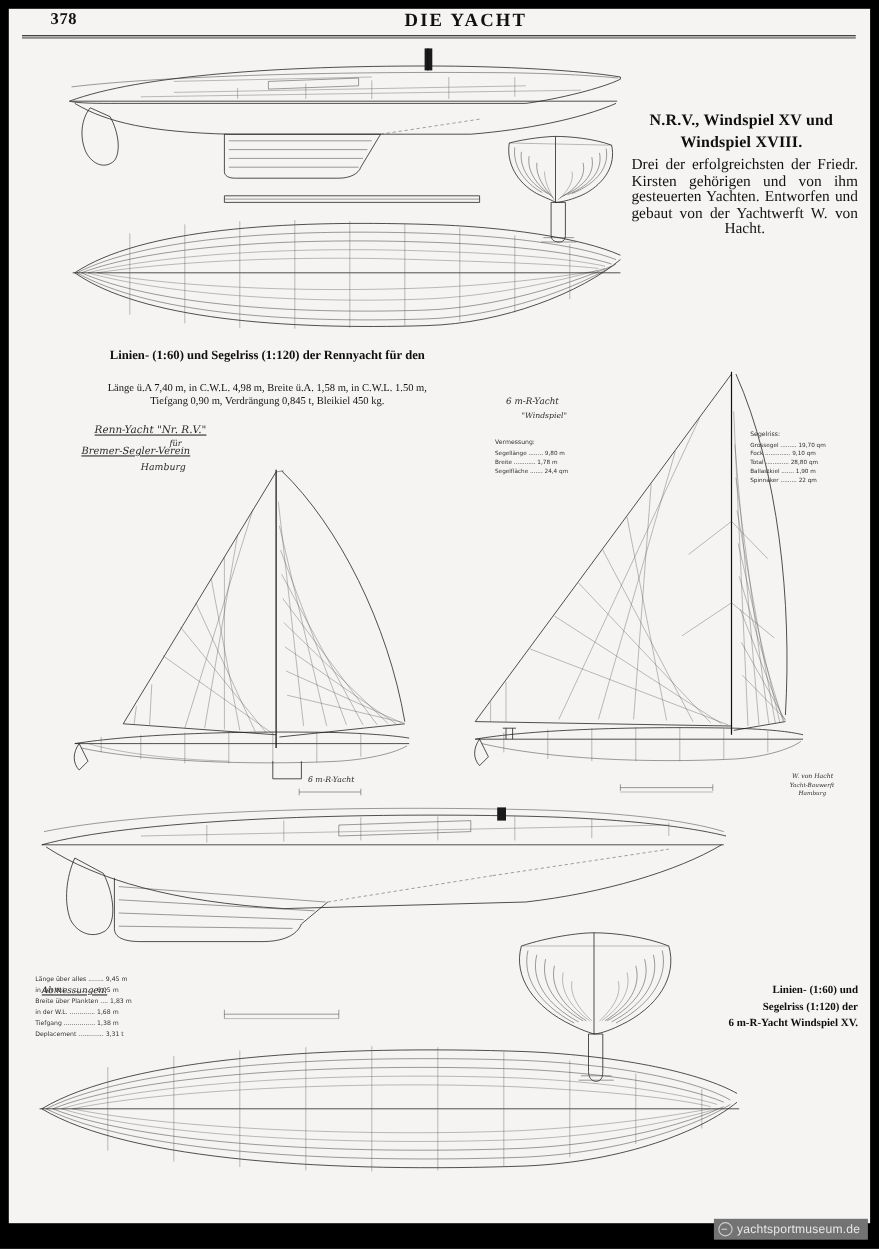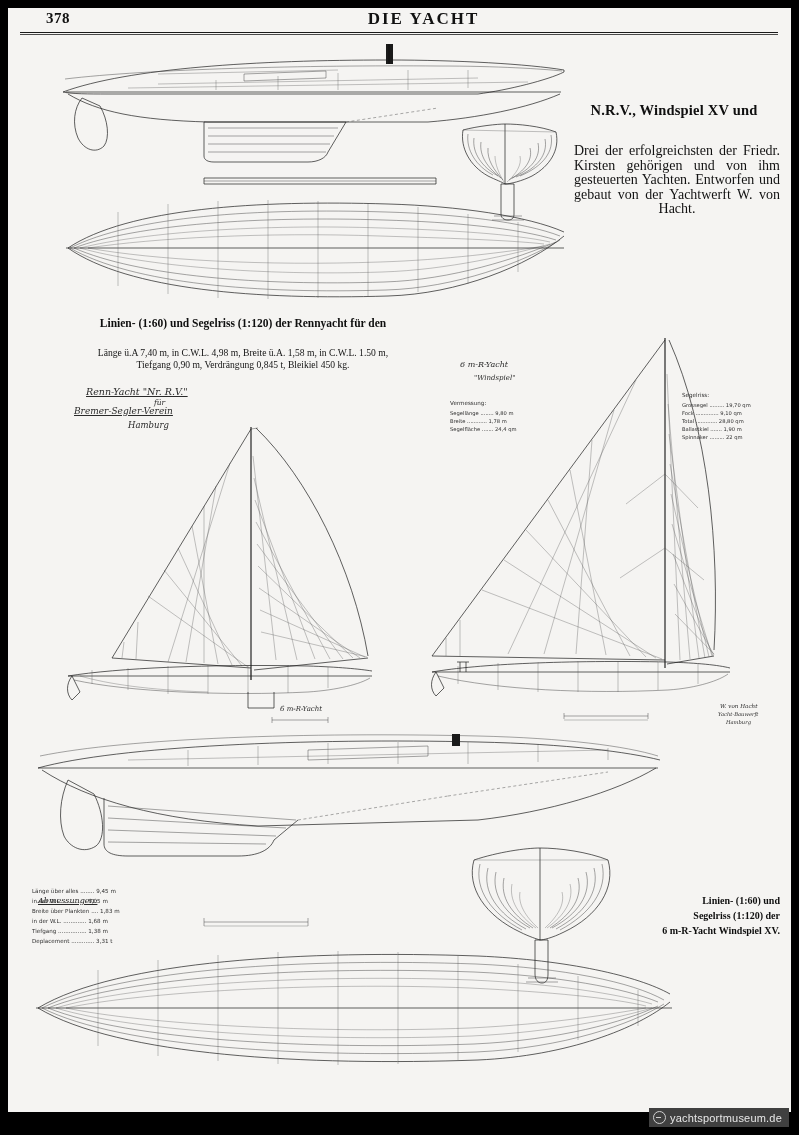--- a/index.html
+++ b/index.html
@@ -151,21 +151,21 @@
   .ln-thin { fill: none; stroke: #3a3a3a; stroke-width: 0.45; }
   .ln-hair { fill: none; stroke: #555; stroke-width: 0.35; }
   .ln-bold { fill: none; stroke: #111; stroke-width: 1.1; }
   .ln-dash { fill: none; stroke: #444; stroke-width: 0.45; stroke-dasharray: 3 2.5; }
   .fillblk { fill: #1a1a1a; stroke: none; }
   
   #watermark {
     position: absolute;
     right: 10px;
     bottom: 8px;
-    background: #404040;
+    background: #737373;
     color: #e8e8e8;
     font-family: "Liberation Sans", sans-serif;
     font-size: 11px;
     padding: 3px 7px 3px 4px;
     letter-spacing: 0.2px;
     display: flex;
     align-items: center;
     gap: 4px;
   }
   #watermark .wm-dot {
@@ -375,20 +375,21 @@
         <path class="ln-hair" d="M48 1000 C 126 1024, 304 1034, 464 1028 C 548 1024, 610 1010, 644 1000"></path>
         <path class="ln-hair" d="M58 1000 C 134 984, 306 974, 462 980 C 544 984, 604 990, 638 998"></path>
         <path class="ln-hair" d="M58 1000 C 134 1016, 306 1026, 462 1020 C 544 1016, 604 1006, 638 1000"></path>
         <path class="ln" d="M28 1000 L 664 1000"></path>
         <path class="ln-hair" d="M90 962 L 90 1038 M 150 952 L 150 1048 M 210 947 L 210 1053 M 270 944 L 270 1056 M 330 943 L 330 1057 M 390 944 L 390 1056 M 450 948 L 450 1052 M 510 956 L 510 1044 M 570 968 L 570 1032 M 630 982 L 630 1018"></path>
       </g>
     </svg>
 
     <div class="headline" id="title-block">
       <div>N.R.V., Windspiel XV und</div>
+      <div>Windspiel XVIII.</div>
     </div>
     <div id="title-sub">Drei der erfolgreichsten der Friedr. Kirsten gehörigen und von ihm gesteuerten Yachten.  Entworfen und gebaut von der Yachtwerft W. von Hacht.</div>
 
     <div class="headline" id="caption-1">
       <div>Linien- (1:60) und Segelriss (1:120) der Rennyacht für den</div>
     </div>
     <div id="caption-1-sub">
       <div>Länge ü.A 7,40 m, in C.W.L. 4,98 m, Breite ü.A. 1,58 m, in C.W.L. 1.50 m,</div>
       <div>Tiefgang 0,90 m, Verdrängung 0,845 t, Bleikiel 450 kg.</div>
     </div>

